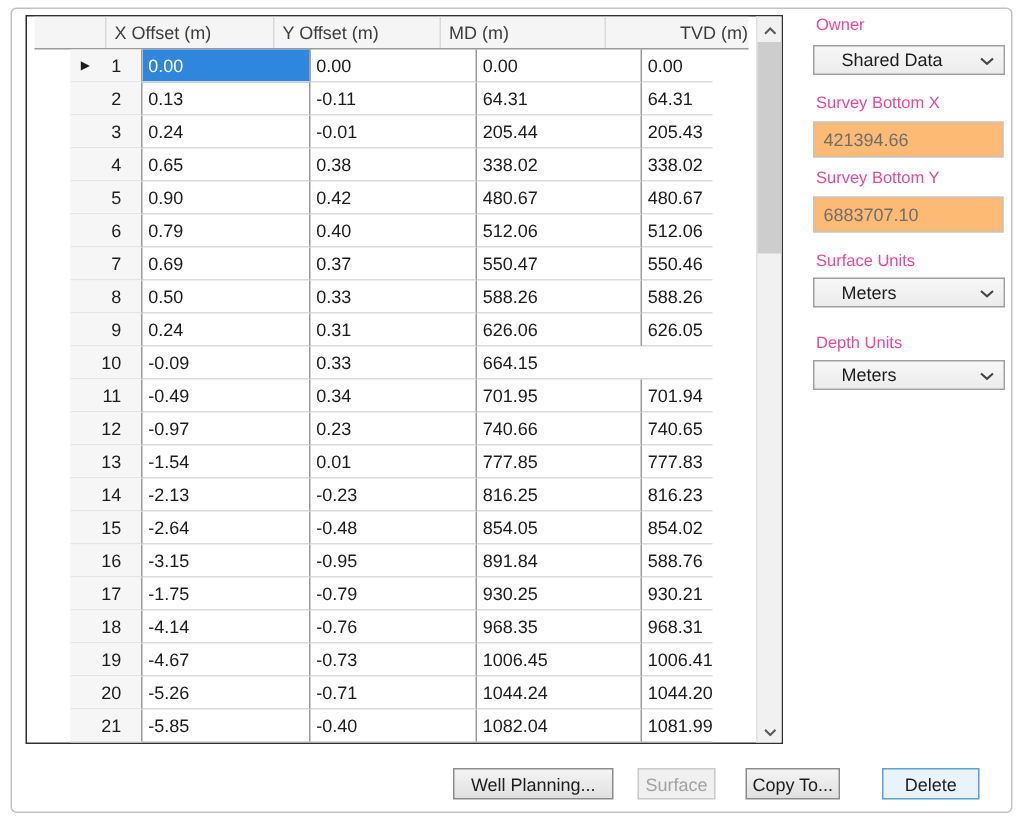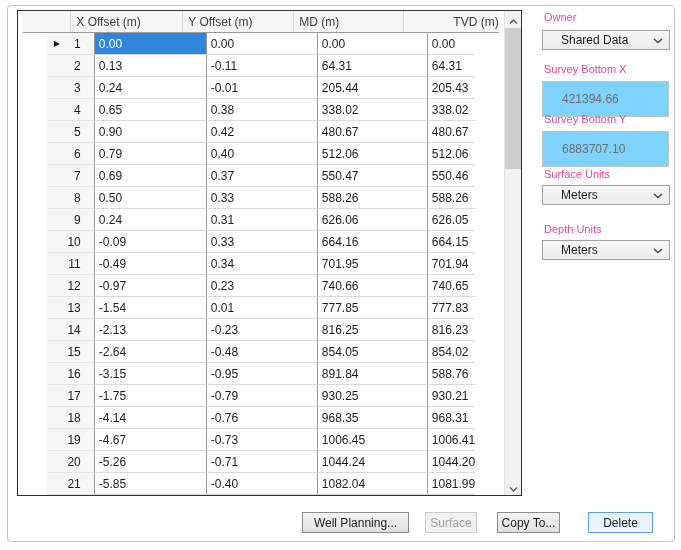--- a/index.html
+++ b/index.html
@@ -85,26 +85,26 @@
   .combo {
     position: absolute; left: 542px; width: 128px; height: 20px;
     border: 1px solid #a0a0a0;
     background: linear-gradient(180deg, #f7f7f7, #ececec);
     font-size: 12px; color: #1c1c1c;
     display: flex; align-items: center;
     padding-left: 18px;
   }
   .combo .chev { position: absolute; right: 6px; top: 7px; line-height: 0; }
   .field {
-    position: absolute; left: 542px; width: 127px; height: 36px;
+    position: absolute; left: 542px; width: 127px; height: 24px;
     border: 1px solid #c4c4c4;
-    background: #7dd3fc;
+    background: #fdba74;
     font-size: 12px; color: #6e6e6e;
     display: flex; align-items: center;
-    padding-left: 19px;
+    padding-left: 6px;
   }
 
   
   .btn {
     position: absolute; top: 512px; height: 21px;
     font-size: 12px; color: #1c1c1c;
     background: linear-gradient(180deg, #f4f4f4, #e0e0e0);
     border: 1px solid #8b8b8b;
     display: flex; align-items: center; justify-content: center;
     white-space: nowrap;
@@ -220,21 +220,20 @@
             <div class="cell c3">626.06</div>
             <div class="cell c4">626.05</div>
           </div>
           <div class="grid-row">
             <div class="rowhdr">
               <span class="row-arrow"></span>
               <span class="row-num">10</span>
             </div>
             <div class="cell c1">-0.09</div>
             <div class="cell c2">0.33</div>
-            <div class="cell c3">664.16</div>
             <div class="cell c4">664.15</div>
           </div>
           <div class="grid-row">
             <div class="rowhdr">
               <span class="row-arrow"></span>
               <span class="row-num">11</span>
             </div>
             <div class="cell c1">-0.49</div>
             <div class="cell c2">0.34</div>
             <div class="cell c3">701.95</div>

